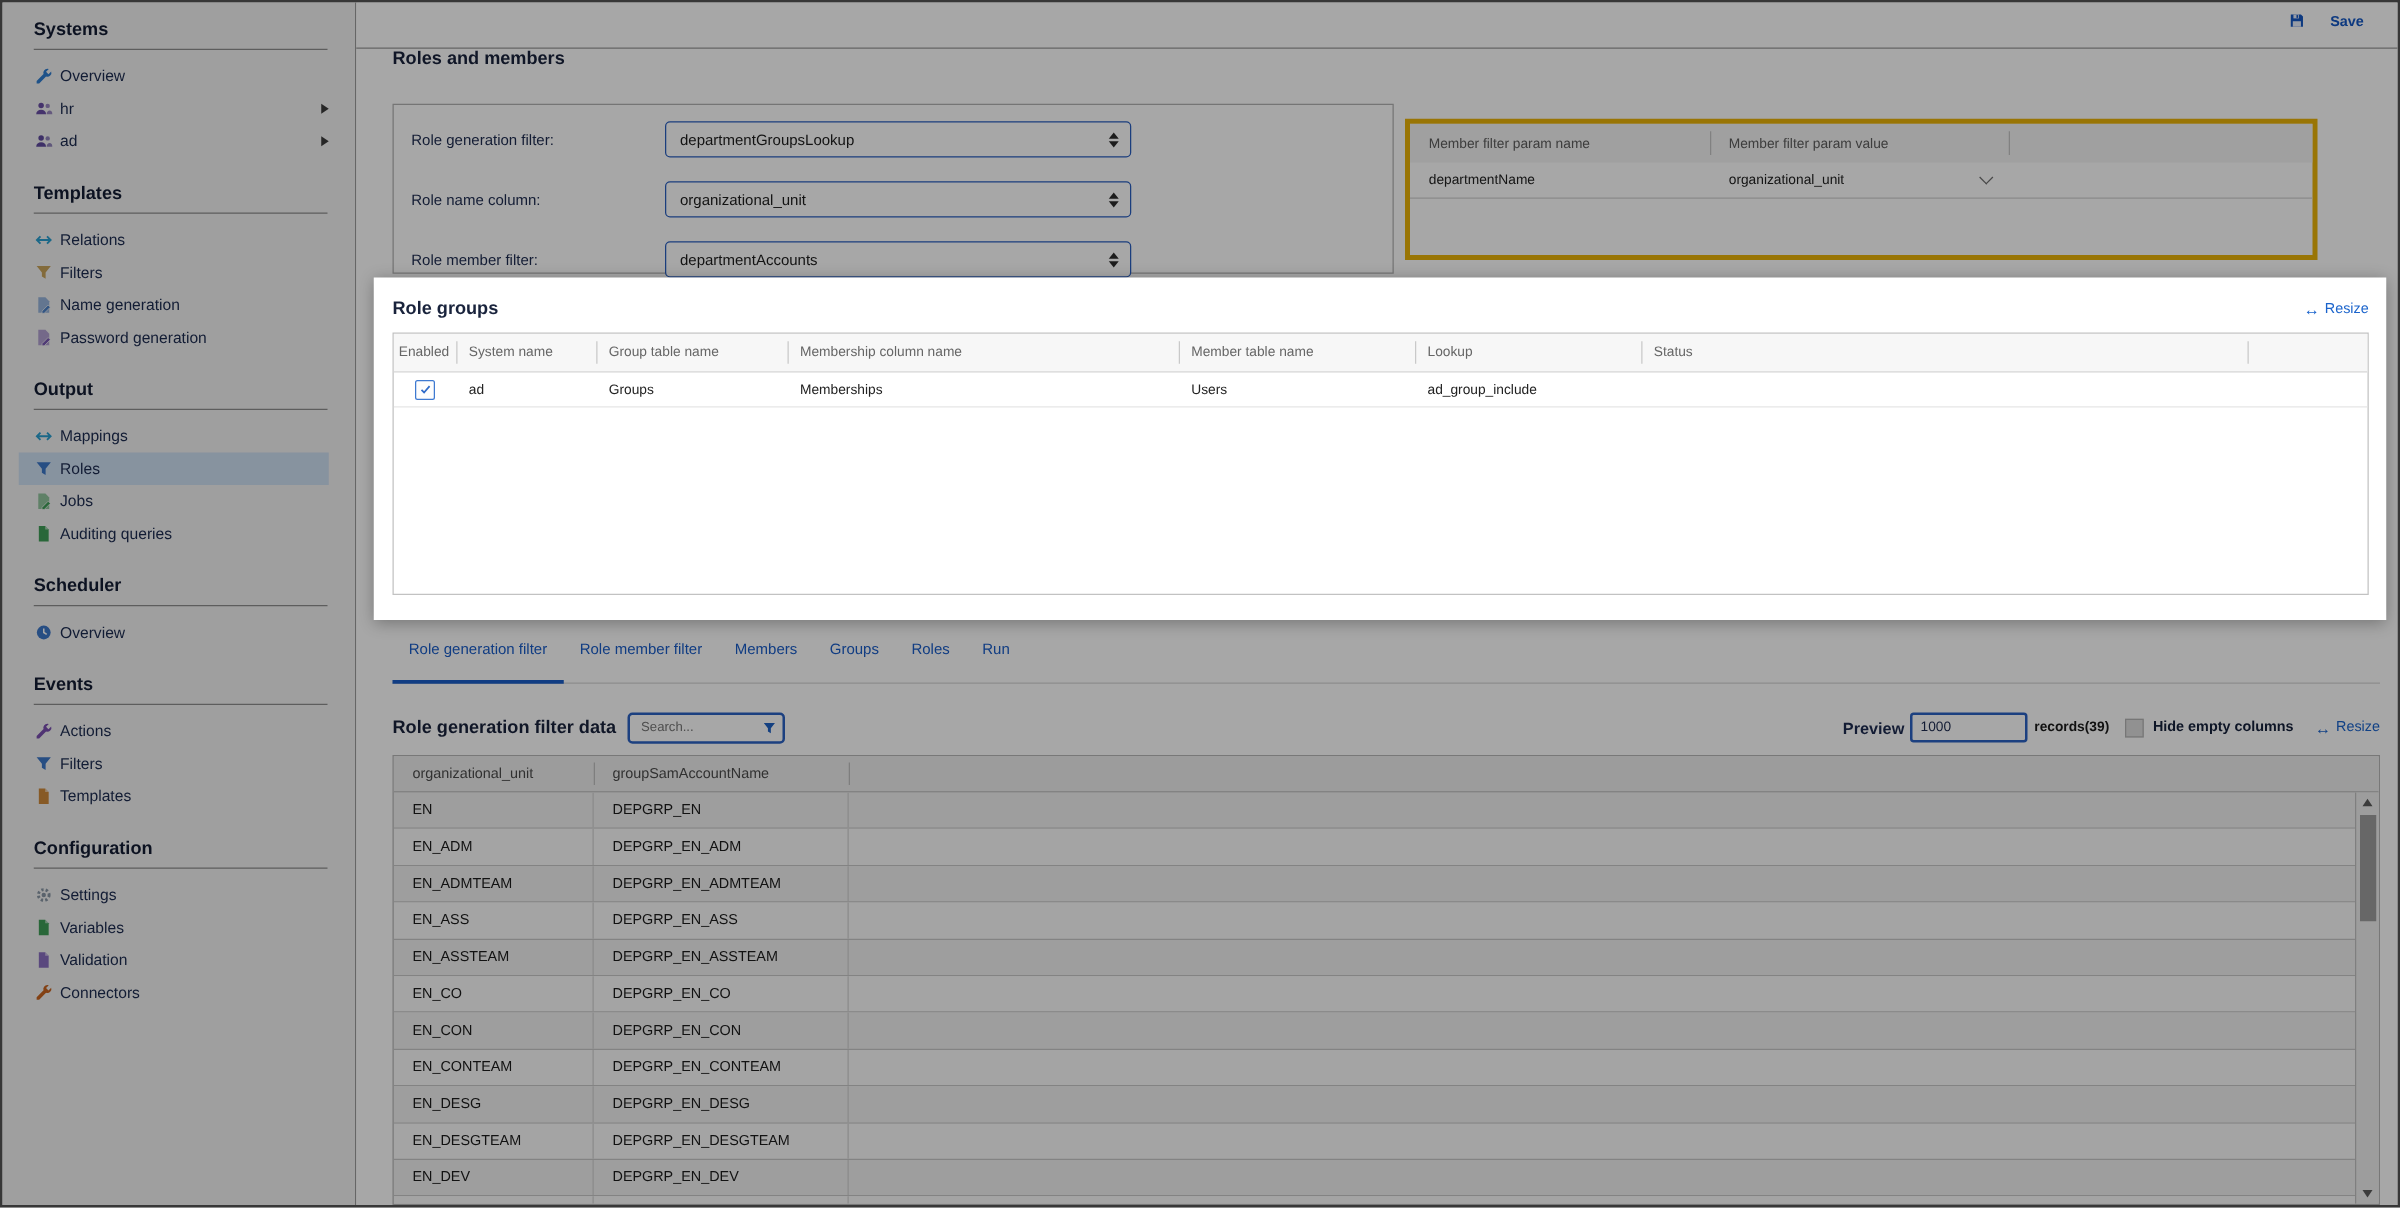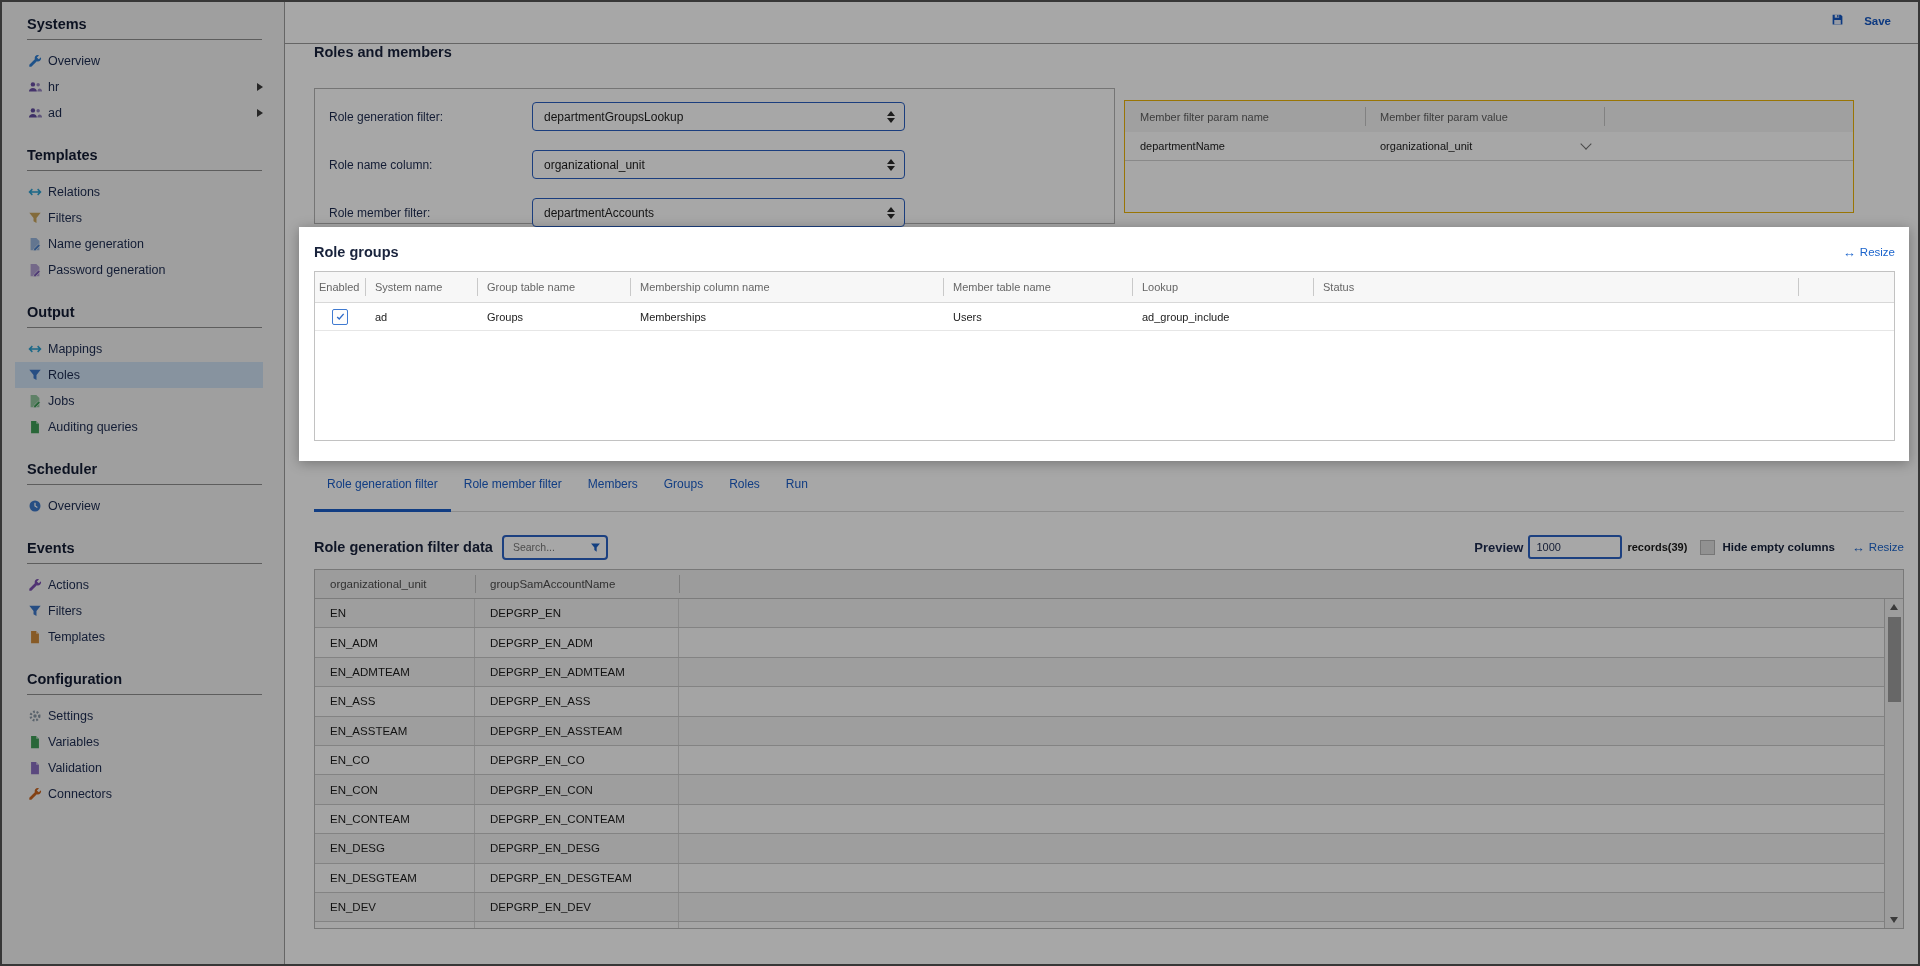--- a/index.html
+++ b/index.html
@@ -38,39 +38,39 @@
   .field-label{width:203px;font-size:12px;color:#1d2b50}
   .select{width:373px;height:29px;border:1px solid #2a5fc0;border-radius:4px;background:#fff;
           display:flex;align-items:center;padding:0 9px 0 11px;box-sizing:border-box;
           font-size:12px;color:#1d1d1d;cursor:pointer}
   .select .val{flex:1}
   .stepper{display:flex;flex-direction:column;gap:2px;align-items:center}
   .stepper i{display:block;width:0;height:0;border-left:4px solid transparent;border-right:4px solid transparent}
   .stepper .up{border-bottom:5px solid #2b2b2b}
   .stepper .down{border-top:5px solid #2b2b2b}
 
-  .panel-b{width:730px;margin-left:9px;margin-top:12px;height:113px;border:1px solid #eab308;
+  .panel-b{width:730px;margin-left:9px;margin-top:12px;height:113px;border:4px solid #eab308;
            box-sizing:border-box;background:#fff;overflow:hidden}
   .pb-row{display:grid;grid-template-columns:240px 239px 1fr}
   .pb-row.head{height:31px;background:#f4f4f4}
   .pb-row.head .cell{font-size:11px;color:#5d5d5d;display:flex;align-items:center;padding-left:15px;position:relative}
   .pb-row.head .cell + .cell::before{content:"";position:absolute;left:0;top:6px;bottom:6px;width:1px;background:#c6c6c6}
   .pb-row.body{height:28px;border-bottom:1px solid #d2d2d2}
   .pb-row.body .cell{font-size:11px;color:#222;display:flex;align-items:center;padding-left:15px}
   .chev{width:7px;height:7px;border-right:1.6px solid #707070;border-bottom:1.6px solid #707070;
         transform:rotate(45deg);margin:-4px 14px 0 auto}
 
   
   .highlight{position:relative;z-index:60;background:#fff;margin:3px -5px 0 -15px;
              padding:14px 14px 20px 15px;box-shadow:0 2px 12px rgba(0,0,0,.3)}
   .sec-head{display:flex;align-items:center;justify-content:space-between;height:22px}
   .resize{color:#1b64cc;font-size:11.5px;display:flex;align-items:center;gap:4px;cursor:pointer}
   .arrow-lr{font-size:13px;line-height:1}
 
-  .rg-table{margin-top:8px;height:170px;border:1px solid #c2c2c2;box-sizing:border-box;background:#fff;overflow:hidden}
+  .rg-table{margin-top:8px;height:210px;border:1px solid #c2c2c2;box-sizing:border-box;background:#fff;overflow:hidden}
   .rg-row{display:grid;grid-template-columns:50px 112px 153px 313px 189px 181px 485px 1fr}
   .rg-row.head{height:31px;background:#f7f7f7;border-bottom:1px solid #d8d8d8;box-sizing:border-box}
   .rg-row.head .cell{font-size:11px;color:#666;display:flex;align-items:center;padding-left:10px;position:relative}
   .rg-row.head .cell:first-child{padding-left:4px}
   .rg-row.head .cell + .cell::before{content:"";position:absolute;left:0;top:6px;bottom:6px;width:1px;background:#c9c9c9}
   .rg-row.body{height:28px;border-bottom:1px solid #e6e6e6;box-sizing:border-box}
   .rg-row.body .cell{font-size:11px;color:#222;display:flex;align-items:center;padding-left:10px}
   .rg-row.body .cell.cb{justify-content:center;padding-left:0}
   .checkbox{width:14px;height:14px;border:1.5px solid #3f7ad1;border-radius:2px;background:#fdfdfd;
             display:flex;align-items:center;justify-content:center;cursor:pointer}
@@ -78,21 +78,21 @@
 
   
   .tabs{display:flex;margin-top:12px;border-bottom:1px solid #d8d8d8}
   .tab{padding:4px 13px 18px;font-size:12px;color:#1a5dc8;cursor:pointer;
        border-bottom:3px solid transparent;margin-bottom:-1px}
   .tab.active{border-bottom-color:#1a5dc8}
 
   
   .fd-head{display:flex;align-items:center;margin-top:22px;height:26px}
   .fd-head h2{margin-right:9px}
-  .searchbox{width:106px;height:25px;border:2px solid #2b62c4;border-radius:4px;display:flex;align-items:center;
+  .searchbox{width:126px;height:25px;border:2px solid #2b62c4;border-radius:4px;display:flex;align-items:center;
              box-sizing:border-box;background:#fff;padding:0 5px 0 7px}
   .searchbox input{border:none;outline:none;width:100%;font-size:10.5px;color:#444;background:transparent;font-family:inherit}
   .searchbox input::placeholder{color:#777}
   .searchbox svg{width:11px;height:11px;flex:none}
   .spacer{flex:1}
   .preview-label{font-size:13px;font-weight:700;color:#1d2b50}
   .preview-input{width:94px;height:24px;border:2px solid #2b62c4;border-radius:3px;font-size:11px;color:#1d2b50;
                  padding:0 6px;box-sizing:border-box;margin:0 5px;font-family:inherit;outline:none}
   .records{font-size:11px;font-weight:600;color:#1a1a1a;margin-right:13px}
   .cb-empty{width:13px;height:13px;background:#dedede;border:1px solid #b5b5b5;margin-right:7px;cursor:pointer}

